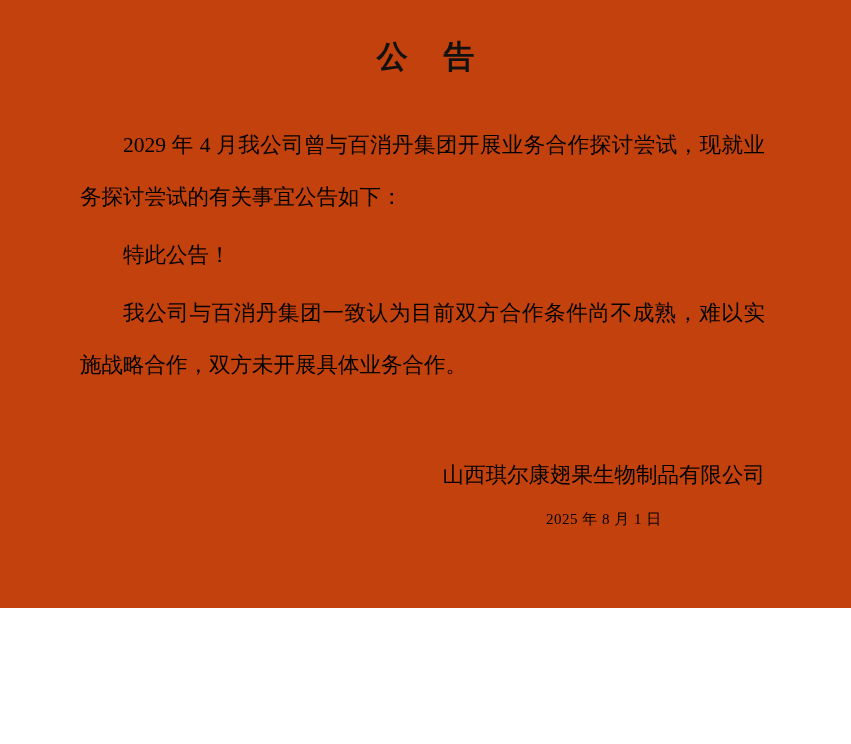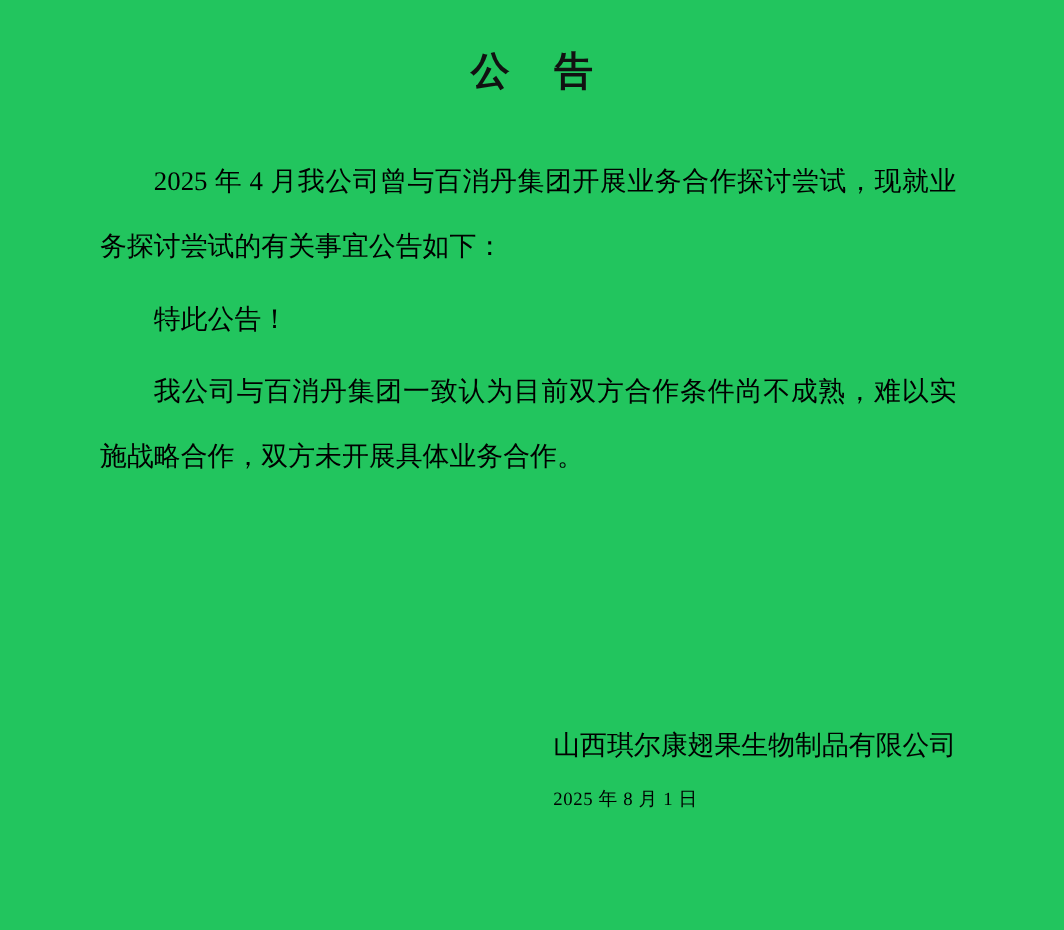--- a/index.html
+++ b/index.html
@@ -10,24 +10,24 @@
   body {
     width: 851px;
     height: 744px;
     font-family: "Liberation Serif", "DejaVu Serif", serif;
     color: #000000;
     -webkit-font-smoothing: antialiased;
   }
   .page {
     position: relative;
     width: 851px;
-    height: 744px;
+    height: 608px;
     box-sizing: border-box;
     padding: 0;
-    background: #22c55e;
+    background: #c2410c;
     overflow: hidden;
   }
   .doc-title {
     text-align: center;
     font-size: 31px;
     font-weight: bold;
     letter-spacing: 14px;
     padding-top: 38px;
     padding-left: 14px;
     line-height: 1.2;
@@ -42,22 +42,22 @@
     line-height: 52px;
     text-align: justify;
     text-justify: inter-ideograph;
     text-indent: 2em;
     margin: 0 0 6px 0;
     color: #000000;
   }
   .signature {
     position: absolute;
     right: 86px;
-    bottom: 82px;
-    text-align: left;
+    bottom: 67px;
+    text-align: center;
   }
   .sign-company {
     font-size: 21.5px;
     line-height: 44px;
     color: #000000;
     white-space: nowrap;
   }
   .sign-date {
     font-size: 15px;
     line-height: 44px;
@@ -67,21 +67,21 @@
   }
 </style>
 </head>
 <body>
 
 <div class="page">
 
   <div class="doc-title">公 告</div>
 
   <div class="body-block">
-    <p class="para">2025 年 4 月我公司曾与百消丹集团开展业务合作探讨尝试，现就业务探讨尝试的有关事宜公告如下：</p>
+    <p class="para">2029 年 4 月我公司曾与百消丹集团开展业务合作探讨尝试，现就业务探讨尝试的有关事宜公告如下：</p>
     <p class="para">特此公告！</p>
     <p class="para">我公司与百消丹集团一致认为目前双方合作条件尚不成熟，难以实施战略合作，双方未开展具体业务合作。</p>
   </div>
 
   <div class="signature">
     <div class="sign-company">山西琪尔康翅果生物制品有限公司</div>
     <div class="sign-date">2025 年 8 月 1 日</div>
   </div>
 
 </div>

